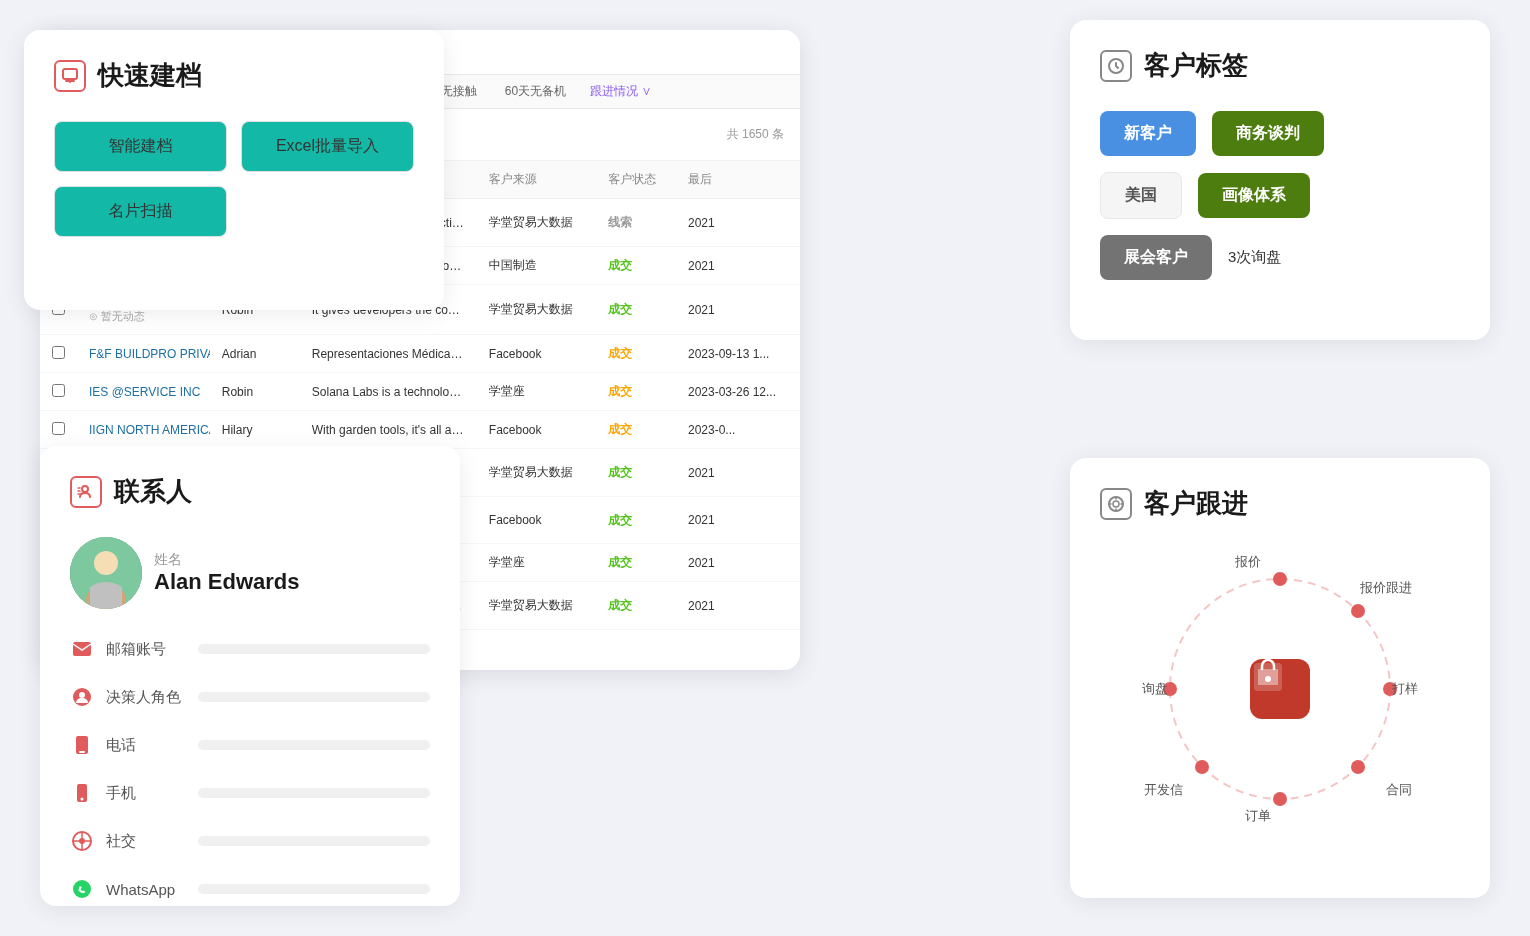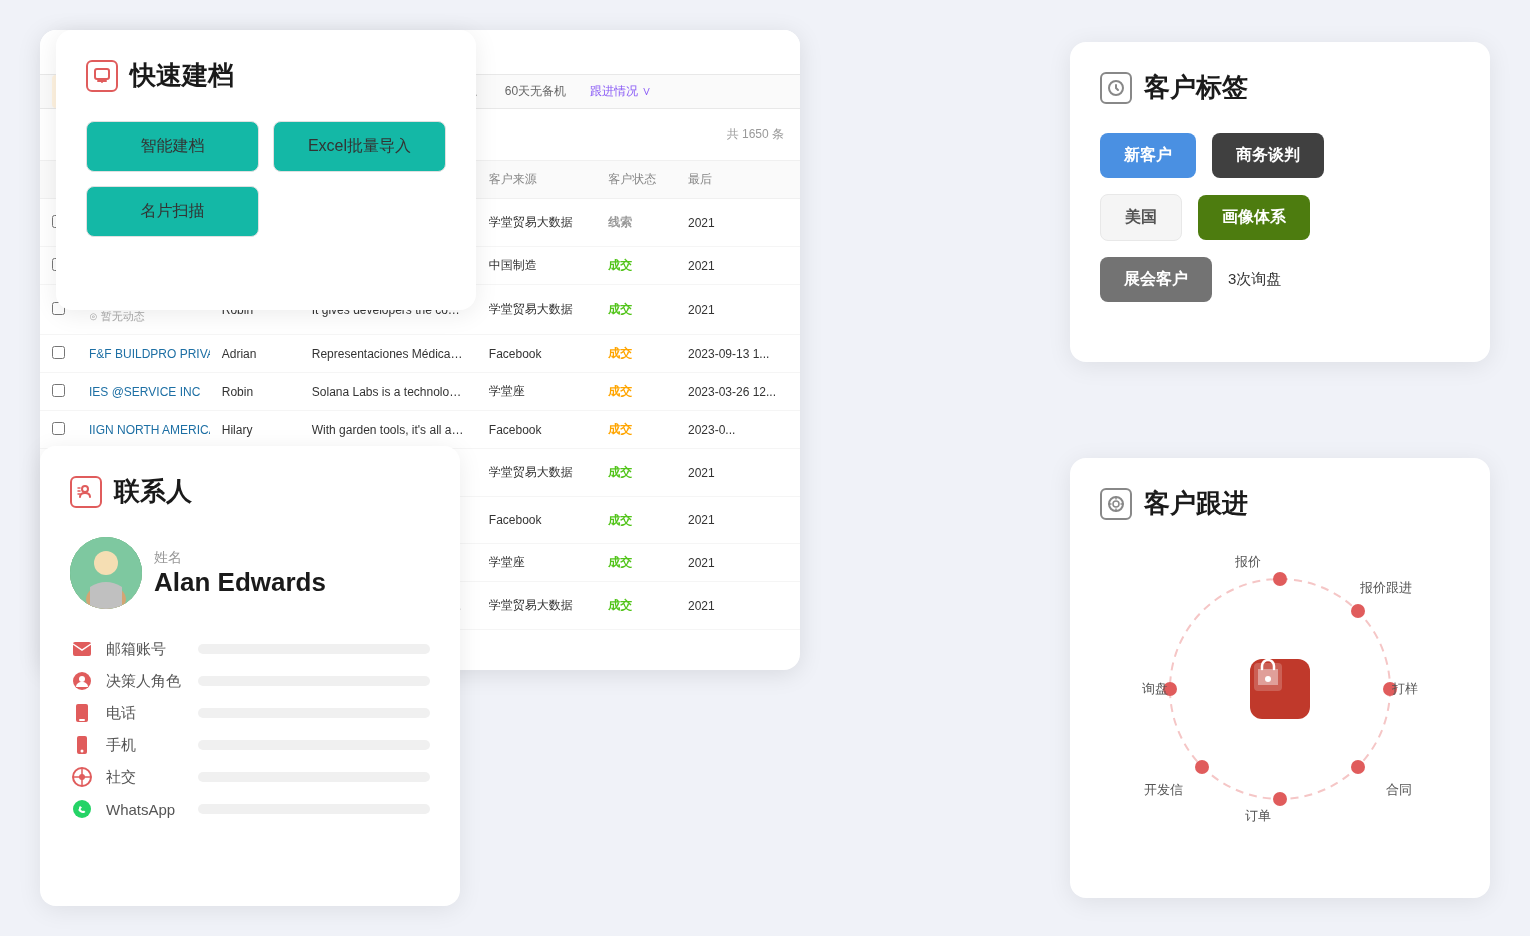--- a/index.html
+++ b/index.html
@@ -23,21 +23,21 @@
     .card {
       background: #fff;
       border-radius: 16px;
       box-shadow: 0 4px 24px rgba(0,0,0,0.08);
       position: absolute;
     }
 
     
     .quick-build-card {
       top: 30px;
-      left: 56px;
+      left: 24px;
       width: 420px;
       height: 280px;
       padding: 28px 30px;
       z-index: 3;
     }
 
     .card-header {
       display: flex;
       align-items: center;
       gap: 12px;
@@ -63,21 +63,21 @@
       padding: 14px 0;
       text-align: center;
       font-size: 16px;
       color: #333;
       cursor: pointer;
       font-weight: 500;
     }
 
     
     .customer-tags-card {
-      top: 42px;
+      top: 20px;
       right: 40px;
       width: 420px;
       height: 320px;
       padding: 28px 30px;
       z-index: 3;
     }
 
     .tags-grid {
       display: flex;
       flex-direction: column;
@@ -95,21 +95,21 @@
       border-radius: 8px;
       padding: 12px 24px;
       font-size: 16px;
       font-weight: 600;
       cursor: pointer;
       border: none;
       color: #fff;
     }
 
     .tag-blue { background: #4a90e2; }
-    .tag-orange { background: #404040; }
+    .tag-orange { background: #4d7c0f; }
     .tag-gray { background: #f5f5f5; color: #555; border: 1px solid #e8e8e8; }
     .tag-green { background: #4d7c0f; }
     .tag-dark-blue { background: #737373; }
     .tag-text { color: #333; font-size: 15px; }
 
     
     .contacts-card {
       bottom: 30px;
       left: 40px;
       width: 420px;
@@ -141,26 +141,26 @@
 
     .avatar-img {
       width: 100%;
       height: 100%;
       background: linear-gradient(160deg, #7ec8a0 0%, #5ba87a 50%, #e8d5b0 100%);
       position: relative;
       overflow: hidden;
     }
 
     .contact-name-block .label { font-size: 14px; color: #999; }
-    .contact-name-block .name { font-size: 26px; font-weight: 700; color: #1a1a1a; }
+    .contact-name-block .name { font-size: 22px; font-weight: 700; color: #1a1a1a; }
 
     .contact-fields {
       display: flex;
       flex-direction: column;
-      gap: 8px;
+      gap: 24px;
     }
 
     .field-row {
       display: flex;
       align-items: center;
       gap: 12px;
     }
 
     .field-icon {
       width: 24px;

